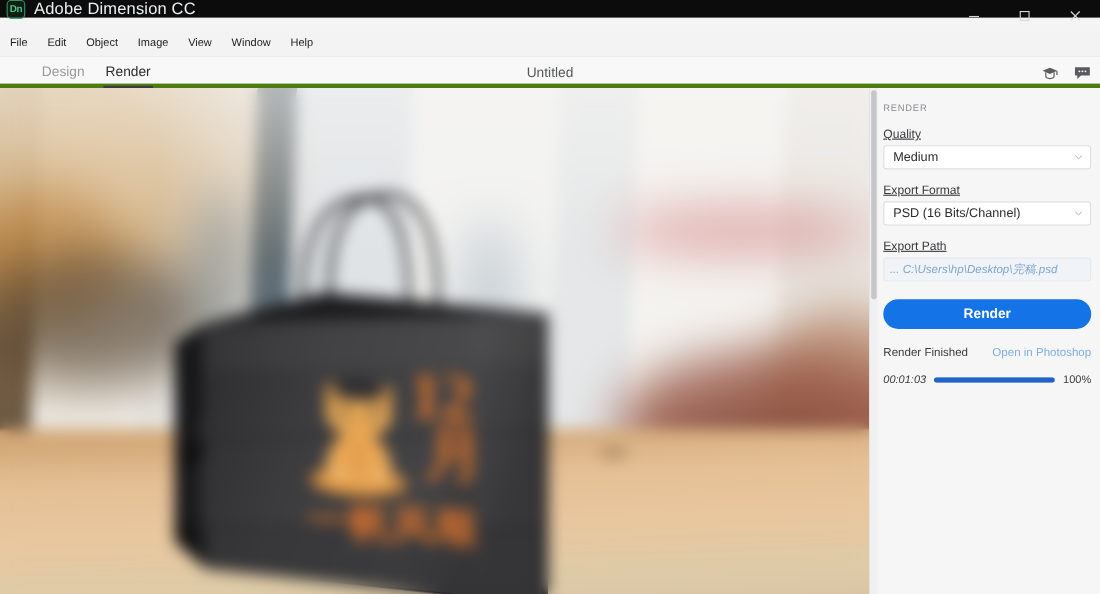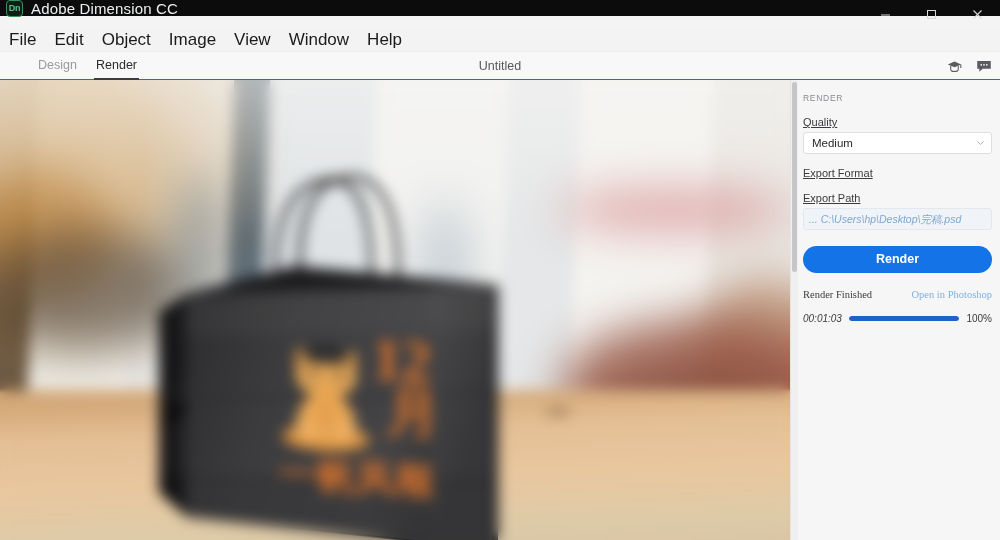--- a/index.html
+++ b/index.html
@@ -54,33 +54,33 @@
 
   
   .menubar {
     position: absolute; left: 0; top: 28px;
     width: 1000px; height: 24px;
     background: #f3f3f3;
     display: flex; align-items: center;
     border-bottom: 1px solid #ededed;
   }
   .menu-item {
-    font-size: 17px;
+    font-size: 10px;
     color: #1b1b1b;
     padding: 0 9px;
     line-height: 24px;
     white-space: nowrap;
   }
 
   
   .tabbar {
     position: absolute; left: 0; top: 52px;
     width: 1000px; height: 28px;
     background: #f8f8f8;
-    border-bottom: 1px solid #4d7c0f;
+    border-bottom: 4px solid #4d7c0f;
   }
   .tab {
     position: absolute; top: 0;
     height: 28px; line-height: 27px;
     font-size: 12.5px;
     color: #9a9a9a;
     padding: 0 8px;
   }
   .tab.active { color: #2b2b2b; }
   .tab.active::after {
@@ -286,21 +286,21 @@
     font-weight: bold;
     line-height: 27px;
     text-align: center;
     border: none;
     width: 100%;
     cursor: pointer;
     font-family: "Liberation Sans", sans-serif;
   }
   .status-row {
     margin-top: 16px;
-    display: flex; align-items: center; justify-content: space-between; font-family: Liberation Serif, serif;
+    display: flex; align-items: center; justify-content: space-between;
   }
   .status-text { font-size: 10.5px; color: #3b3b3e; }
   .status-link { font-size: 10.5px; color: #7fb0e0; cursor: pointer; }
   .progress-row {
     margin-top: 13px;
     display: flex; align-items: center; gap: 7px;
   }
   .elapsed { font-size: 10px; color: #3b3b3e; white-space: nowrap; font-style: italic; }
   .pct { font-size: 10px; color: #3b3b3e; white-space: nowrap; }
   .bar-track {
@@ -500,20 +500,26 @@
 
       <div class="field-label">Quality</div>
       <div class="select">
         <span>Medium</span>
         <svg class="chev" viewBox="0 0 7 4">
           <path d="M0.4 0.4 L3.5 3.4 L6.6 0.4" fill="none" stroke="#a9a9ad" stroke-width="0.9"></path>
         </svg>
       </div>
 
       <div class="field-label">Export Format</div>
+      <div class="select">
+        <span>PSD (16 Bits/Channel)</span>
+        <svg class="chev" viewBox="0 0 7 4">
+          <path d="M0.4 0.4 L3.5 3.4 L6.6 0.4" fill="none" stroke="#a9a9ad" stroke-width="0.9"></path>
+        </svg>
+      </div>
 
       <div class="field-label">Export Path</div>
       <div class="path-field" title="Choose export path">... C:\Users\hp\Desktop\完稿.psd</div>
 
       <button class="render-btn">Render</button>
 
       <div class="status-row">
         <span class="status-text">Render Finished</span>
         <span class="status-link">Open in Photoshop</span>
       </div>

